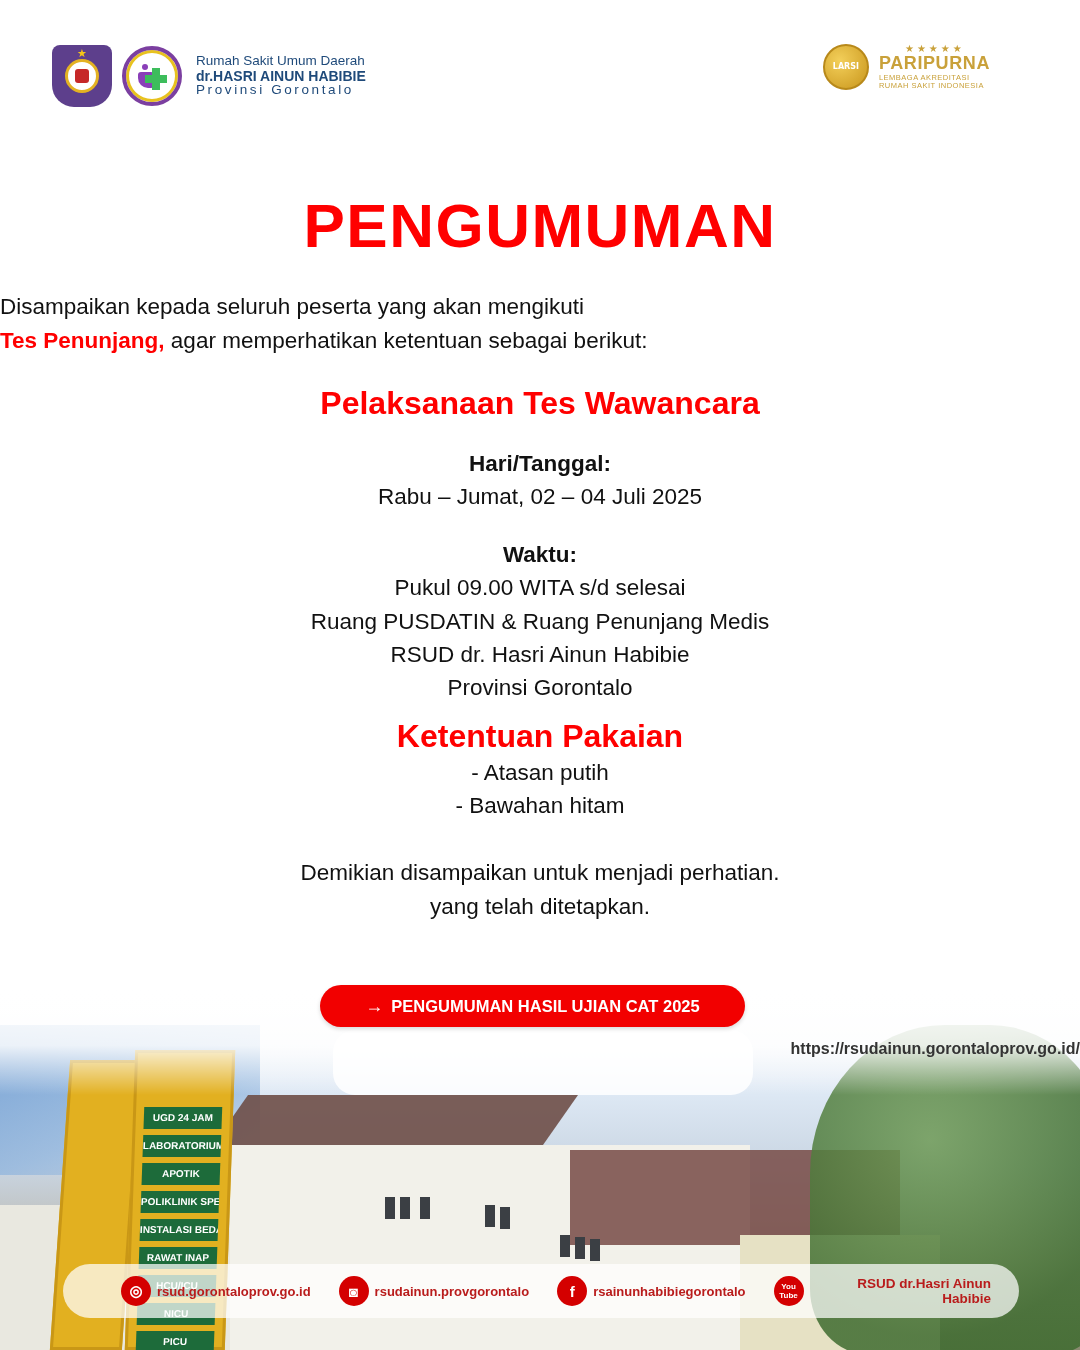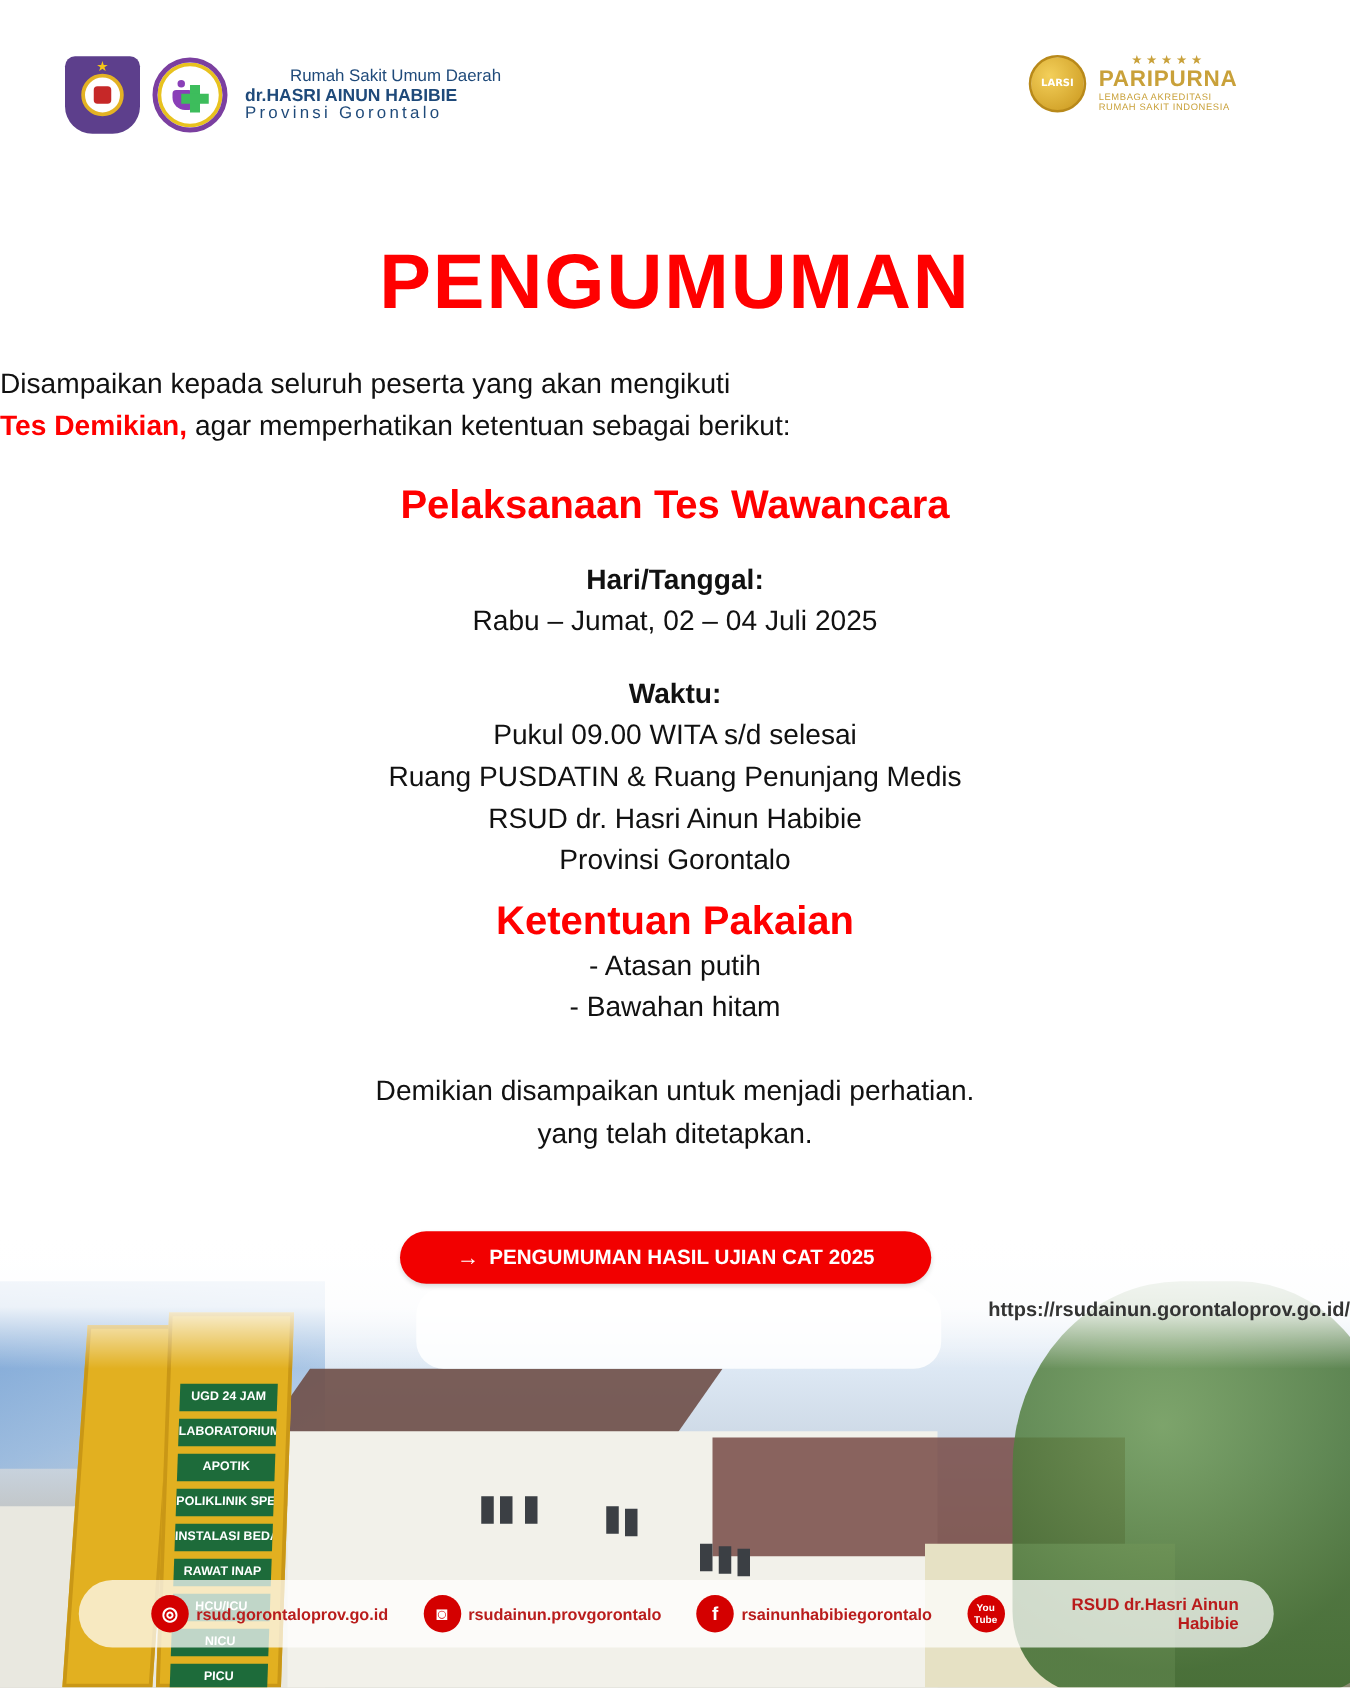--- a/index.html
+++ b/index.html
@@ -12,21 +12,21 @@
   .emblem .inner { width: 34px; height: 34px; border-radius: 50%; background: #fff; border: 3px solid #e3b223; display:flex; align-items:center; justify-content:center; }
   .emblem .inner span { width: 14px; height: 14px; background: #c62828; border-radius: 3px; display:block; }
   .emblem .star { position:absolute; top:3px; left:50%; transform:translateX(-50%); color:#f5c518; font-size:11px; line-height:11px; }
   .rs-logo { width: 60px; height: 60px; border-radius: 50%; margin-left: 10px; border: 4px solid #7b3fa0; position: relative; display:flex; align-items:center; justify-content:center; background:#fff; box-shadow: inset 0 0 0 3px #e8c21f; }
   .rs-logo .cross { position: absolute; width: 22px; height: 22px; right: 11px; top: 18px; }
   .rs-logo .cross::before { content:""; position:absolute; left:7px; top:0; width:8px; height:22px; background:#3dbd5c; }
   .rs-logo .cross::after { content:""; position:absolute; left:0; top:7px; width:22px; height:8px; background:#3dbd5c; }
   .rs-logo .person { position:absolute; left:12px; top:22px; width:16px; height:16px; background:#8a3fb8; border-radius:3px 3px 3px 10px; }
   .rs-logo .head { position:absolute; left:16px; top:14px; width:6px; height:6px; border-radius:50%; background:#8a3fb8; }
   .hosp-text { margin-left: 14px; line-height: 1.05; color: #1f4a7a; }
-  .hosp-text .l1 { font-size: 13.5px; font-family: "Liberation Sans", sans-serif; margin-left: 36px; }
+  .hosp-text .l1 { font-size: 13.5px; font-family: "Liberation Sans", sans-serif; }
   .hosp-text .l2 { font-size: 14px; font-weight: bold; font-family: "Liberation Sans", sans-serif; }
   .hosp-text .l3 { font-size: 13.5px; letter-spacing: 2.6px; font-family: "Liberation Sans", sans-serif; }
 
   .accr { position: absolute; top: 43px; right: 90px; display:flex; align-items:center; }
   .medal { width: 46px; height: 46px; border-radius: 50%; background: radial-gradient(circle at 35% 35%, #f3cf5a, #c9961c); display:flex; align-items:center; justify-content:center; color:#fff; font-size:8px; font-weight:bold; border: 2px solid #b8891a; }
   .accr-text { margin-left: 10px; color: #c9a13a; line-height: 1.1; font-family: "Liberation Sans", sans-serif; }
   .accr-text .stars { font-size: 10px; letter-spacing: 3px; padding-left: 26px; }
   .accr-text .name { font-size: 18px; font-weight: bold; letter-spacing: 0.6px; }
   .accr-text .sub { font-size: 7.5px; letter-spacing: 0.5px; }
 
@@ -100,21 +100,21 @@
     <div class="sub">LEMBAGA AKREDITASI</div>
     <div class="sub">RUMAH SAKIT INDONESIA</div>
   </div>
 </div>
 
 <h1 class="title">PENGUMUMAN</h1>
 
 <div class="intro">
   <div>Disampaikan kepada seluruh peserta yang akan mengikuti</div>
   <div>
-    <span class="red">Tes Demikian,</span><span> agar memperhatikan ketentuan sebagai berikut:</span>
+    <span class="red">Tes Penunjang,</span><span> agar memperhatikan ketentuan sebagai berikut:</span>
   </div>
 </div>
 
 <div class="section" style="top:383px;">
   <div class="sec-title">Pelaksanaan Tes Wawancara</div>
   <div class="line bold">Hari/Tanggal:</div>
   <div class="line">Rabu – Jumat, 02 – 04 Juli 2025</div>
   <div class="line bold">Waktu:</div>
   <div class="line">Pukul 09.00 WITA s/d selesai</div>
   <div class="line">Ruang PUSDATIN &amp; Ruang Penunjang Medis</div>

